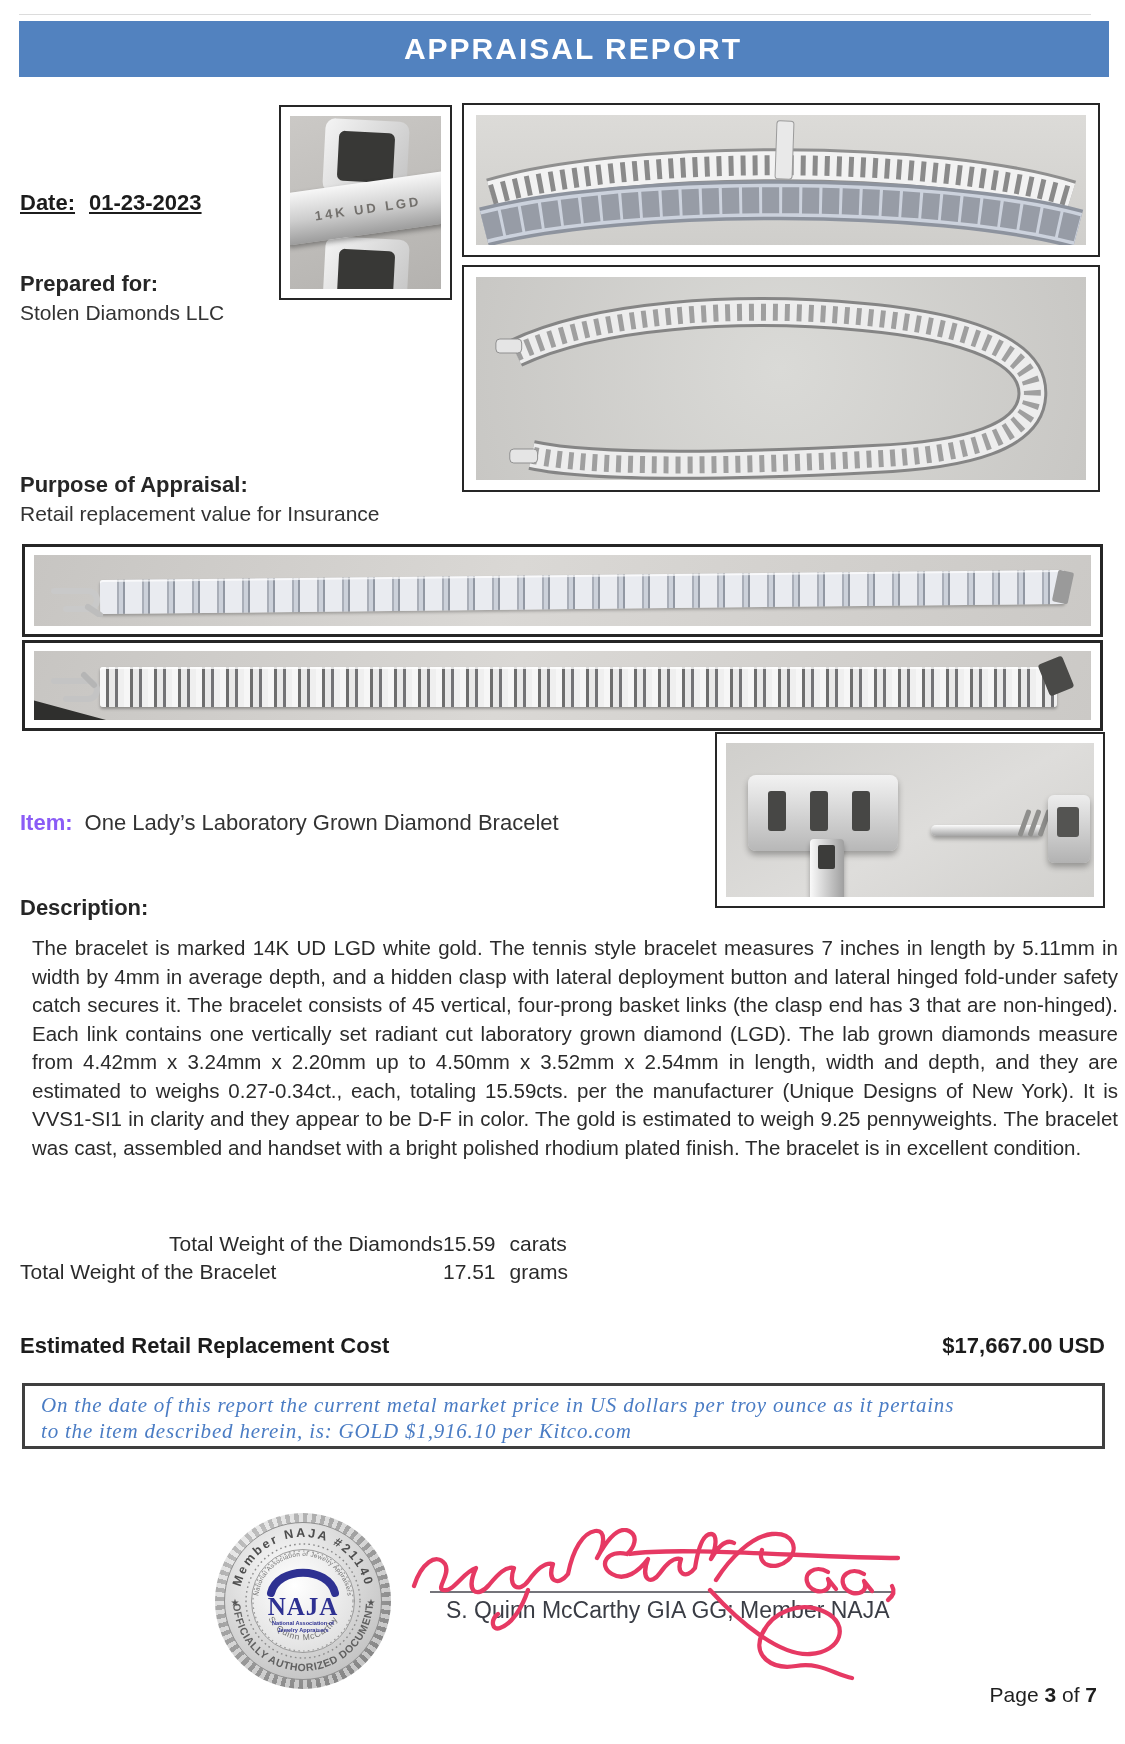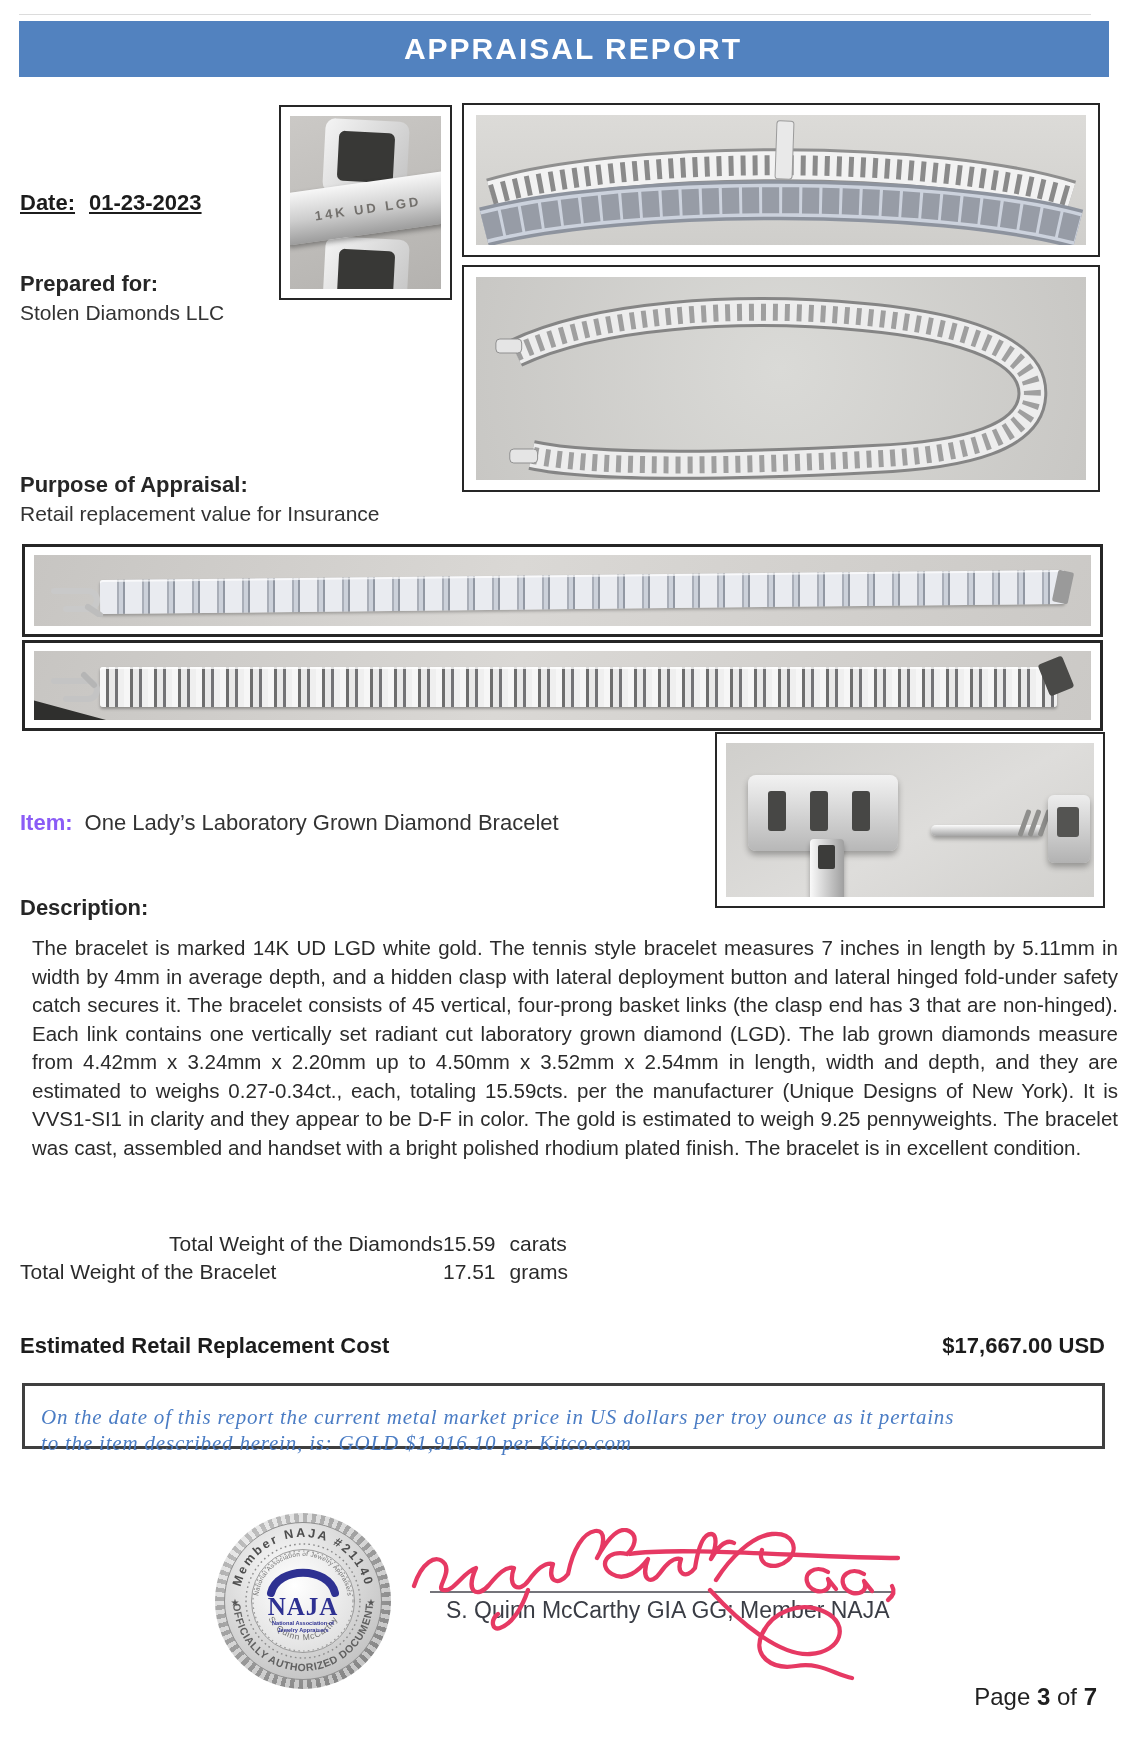--- a/index.html
+++ b/index.html
@@ -81,37 +81,37 @@
   .tot-row{left:20px;font-size:21px;color:#2b2b2b;}
   .tot-row .lab{display:inline-block;width:423px;}
   .tot-row .un{margin-left:14px;}
   .t1{top:1232px;text-align:right;} .t2{top:1260px;}
   .estimate-label{left:20px;top:1333px;font-size:22px;font-weight:bold;color:#1c1c1c;}
   .estimate-value{right:20px;top:1333px;font-size:22px;font-weight:bold;color:#1c1c1c;}
 
   .market-note{left:22px;top:1383px;width:1083px;height:66px;border:3px solid #3f3f3f;
                box-sizing:border-box;background:#fff;
                font-family:"Liberation Serif",serif;font-style:italic;color:#4a7cc4;
-               font-size:21px;letter-spacing:.8px;line-height:26px;padding:18px 10px 0 16px;}
+               font-size:21px;letter-spacing:.8px;line-height:26px;padding:6px 10px 0 16px;}
 
   
   .seal{left:215px;top:1513px;width:176px;height:176px;}
   .seal .burst{position:absolute;inset:0;border-radius:50%;
      background:radial-gradient(circle at 35% 30%,rgba(255,255,255,.55),rgba(0,0,0,.18) 85%),
                 repeating-conic-gradient(#9c9c9c 0deg 3deg,#ececec 3deg 6deg);}
   .seal .band{position:absolute;inset:9px;border-radius:50%;border:1px solid #8f8f8f;
      background:radial-gradient(circle at 40% 32%,#fbfbfb,#c3c3c3 80%,#adadad);}
   .seal .core{position:absolute;inset:36px;border-radius:50%;border:1px solid #9b9b9b;
      background:radial-gradient(circle at 42% 35%,#ffffff,#dcdcdc 90%);}
 
   .sig-underline{left:430px;top:1591px;width:462px;height:2px;background:#74747a;}
   .sig-name{left:446px;top:1597px;font-size:23px;color:#3a3d45;white-space:nowrap;}
   .sig-svg{left:400px;top:1528px;width:510px;height:160px;z-index:5;}
 
-  .footer{right:28px;top:1683px;font-size:24px;color:#1f1f1f;text-align:center;}
+  .footer{right:28px;top:1683px;font-size:21px;color:#1f1f1f;text-align:center;}
 </style>
 </head>
 <body>
 
 <div class="page">
 
   <div class="abs topline"></div>
   <div class="abs title-bar">
     <span>APPRAISAL REPORT</span>
   </div>

